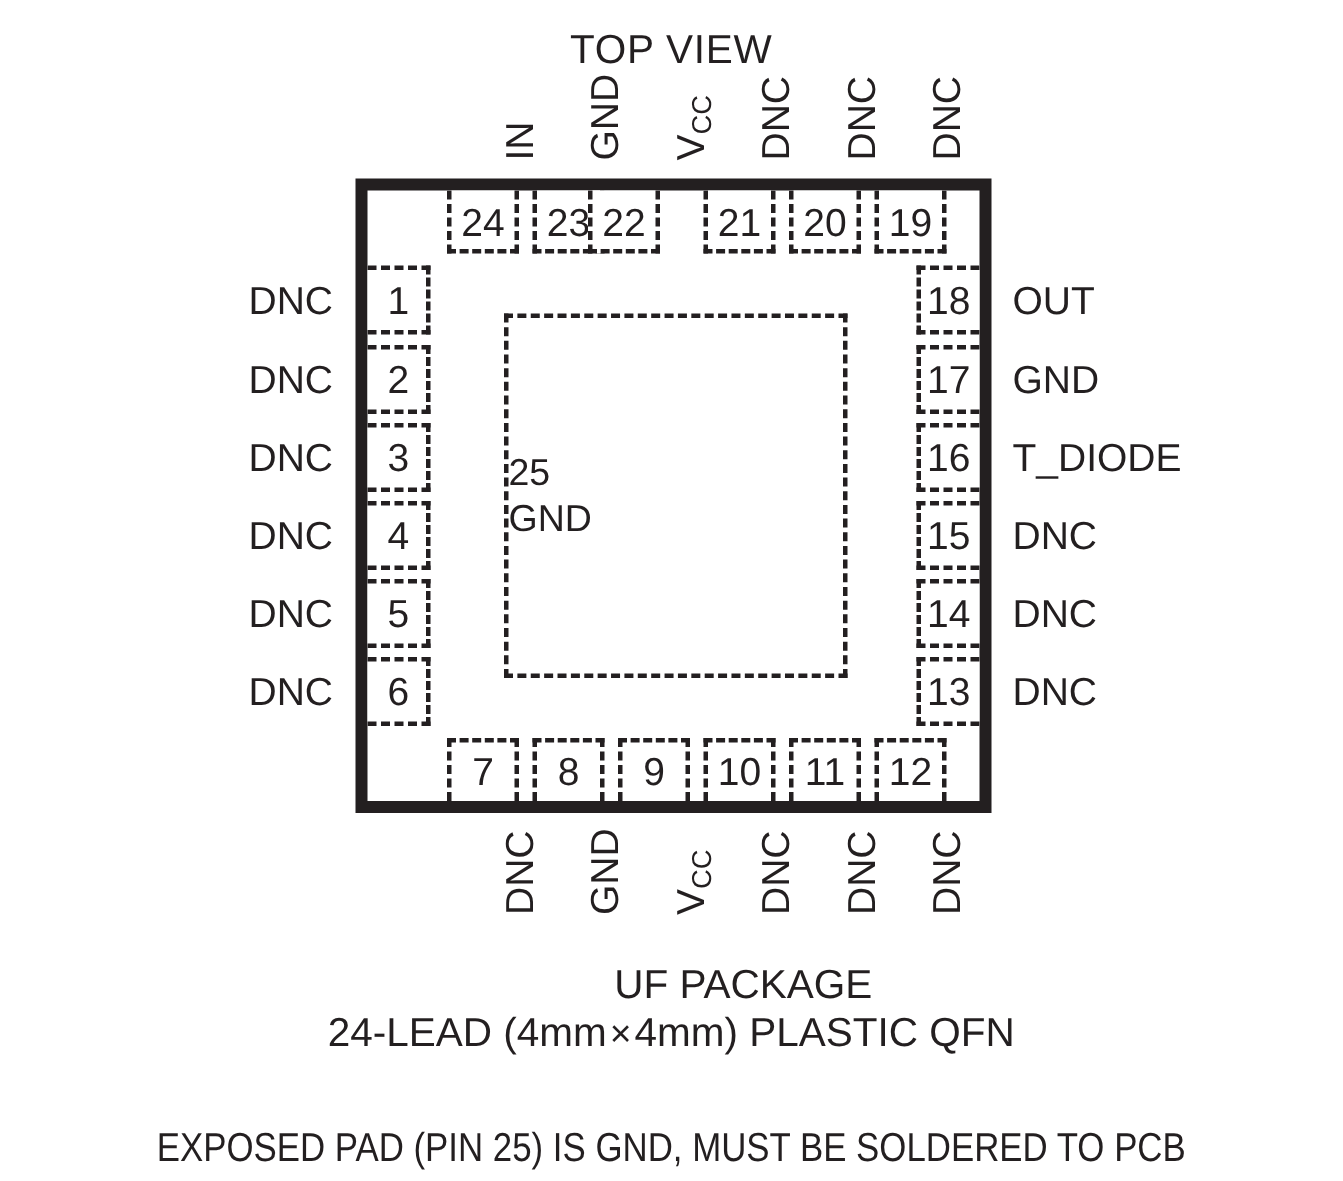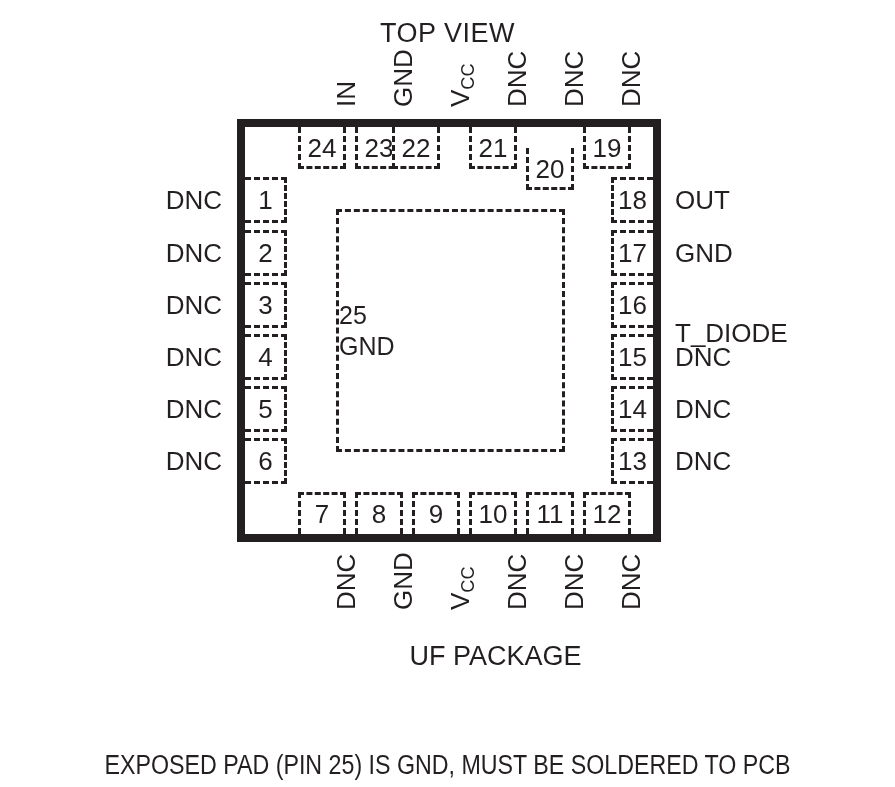--- a/index.html
+++ b/index.html
@@ -210,21 +210,21 @@
       </div>
       <div class="sig vert top-name" style="left: 390px; top: 107px;"><span>GND</span></div>
       <div class="pin top" style="left: 392px; top: 127px; text-align: right;">
         <span>22</span>
       </div>
       <div class="sig vert top-name" style="left: 447px; top: 107px;"><span>V</span><span class="sub">CC</span></div>
       <div class="pin top" style="left: 469px; top: 127px;">
         <span>21</span>
       </div>
       <div class="sig vert top-name" style="left: 504px; top: 107px;"><span>DNC</span></div>
-      <div class="pin top" style="left: 526px; top: 127px; margin-top: 21px;">
+      <div class="pin top" style="left: 526px; top: 127px;">
         <span>20</span>
       </div>
       <div class="sig vert top-name" style="left: 561px; top: 107px;"><span>DNC</span></div>
       <div class="pin top" style="left: 583px; top: 127px;">
         <span>19</span>
       </div>
       <div class="sig vert top-name" style="left: 618px; top: 107px;"><span>DNC</span></div>
       <div class="pin bottom" style="left: 298px; top: 492px;">
         <span>7</span>
       </div>
@@ -277,34 +277,37 @@
         <span>18</span>
       </div>
       <div class="sig right-name" style="left: 675px; top: 200px;"><span>OUT</span></div>
       <div class="pin right" style="left: 611px; top: 230px;">
         <span>17</span>
       </div>
       <div class="sig right-name" style="left: 675px; top: 253px;"><span>GND</span></div>
       <div class="pin right" style="left: 611px; top: 282px;">
         <span>16</span>
       </div>
-      <div class="sig right-name" style="left: 675px; top: 305px; margin-top: 28px;"><span>T_DIODE</span></div>
+      <div class="sig right-name" style="left: 675px; top: 305px;"><span>T_DIODE</span></div>
       <div class="pin right" style="left: 611px; top: 334px;">
         <span>15</span>
       </div>
       <div class="sig right-name" style="left: 675px; top: 357px;"><span>DNC</span></div>
       <div class="pin right" style="left: 611px; top: 386px;">
         <span>14</span>
       </div>
       <div class="sig right-name" style="left: 675px; top: 409px;"><span>DNC</span></div>
       <div class="pin right" style="left: 611px; top: 438px;">
         <span>13</span>
       </div>
       <div class="sig right-name" style="left: 675px; top: 461px;"><span>DNC</span></div>
     </div>
 
   <div class="caption caption-l1">UF PACKAGE</div>
 
+  <div class="caption caption-l2">
+    <span>24-LEAD (4mm</span><span class="times-glyph">×</span><span>4mm) PLASTIC QFN</span>
+  </div>
 
 
   <div class="caption caption-l4">EXPOSED PAD (PIN 25) IS GND, MUST BE SOLDERED TO PCB</div>
 
 </div>
 
 </body></html>

